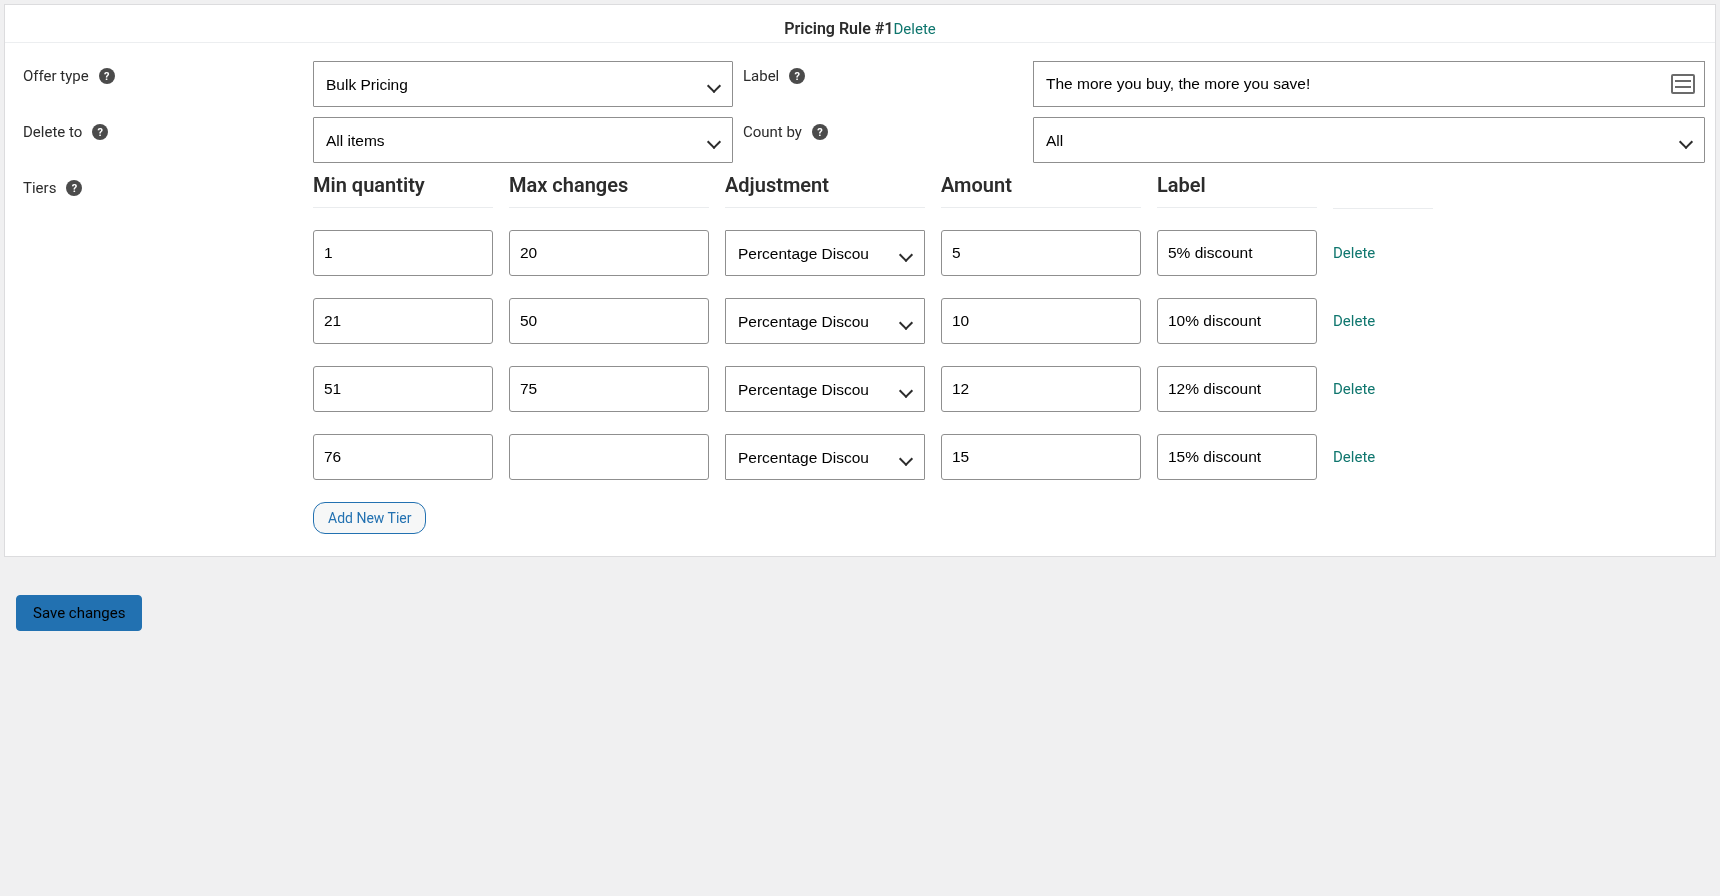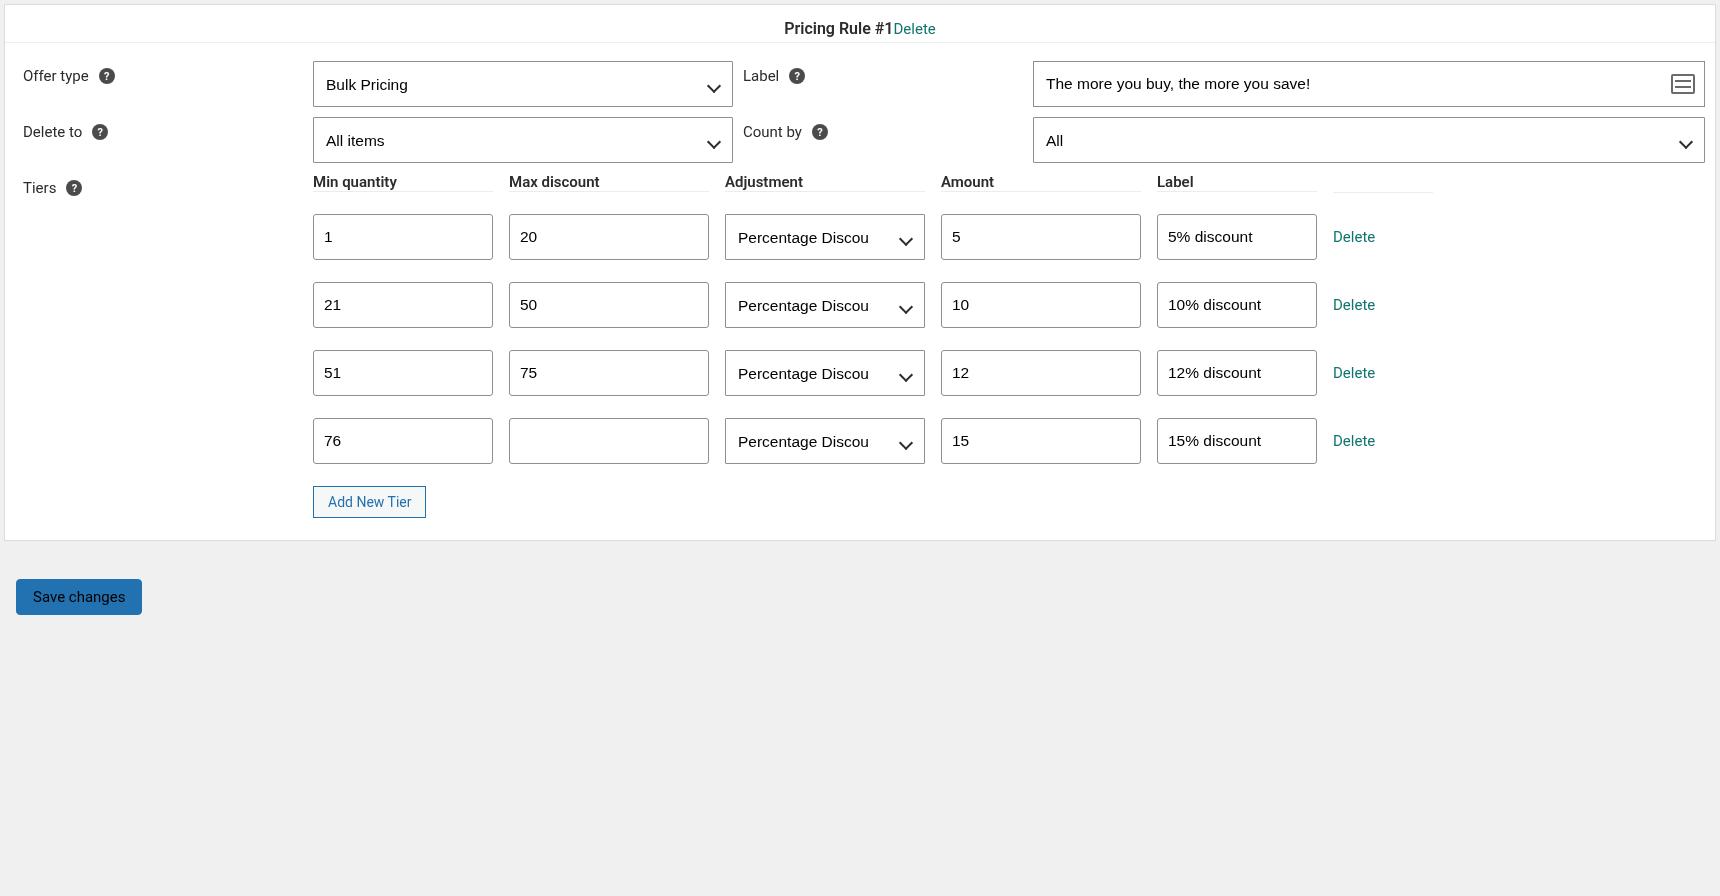--- a/index.html
+++ b/index.html
@@ -131,41 +131,42 @@
   }
   .tiers-table {
     display: grid;
     grid-template-columns: 180px 200px 200px 200px 160px 100px;
     column-gap: 16px;
     row-gap: 22px;
     align-items: center;
   }
   .tiers-header {
     font-weight: 600;
-    font-size: 15px;
+    font-size: 20px;
+    padding-bottom: 10px;
     border-bottom: 1px solid #eaecee;
   }
   .tiers-header-spacer {
     border-bottom: 1px solid #eaecee;
     height: 100%;
   }
   input[type="text"].small {
     width: 100%;
     height: 46px;
     border: 1px solid #8f8f8f;
     border-radius: 3px;
     background: #fff;
     padding: 0 10px;
     font-size: 15.5px;
     box-sizing: border-box;
   }
   .secondary-btn {
     display: inline-block;
     border: 1px solid #2271b1;
-    border-radius: 0;
+    border-radius: 12px;
     color: #2271b1;
     background: #f6f7f7;
     padding: 7px 14px;
     font-size: 14px;
     cursor: pointer;
   }
   .btn-row {
     margin-top: 12px;
     padding-left: 12px;
   }
@@ -233,21 +234,21 @@
           </select>
         </div>
 
         <div class="form-label">
           <span>Tiers</span>
           <span class="help-icon">?</span>
         </div>
         <div style="grid-column: 2 / span 3;">
           <div class="tiers-table" id="tiers-table">
             <div class="tiers-header">Min quantity</div>
-            <div class="tiers-header">Max discount</div>
+            <div class="tiers-header">Max changes</div>
             <div class="tiers-header">Adjustment</div>
             <div class="tiers-header">Amount</div>
             <div class="tiers-header">Label</div>
             <div class="tiers-header-spacer"></div>
 
           <input type="text" class="small" value="1" style="">
               <input type="text" class="small" value="20" style="">
               <div class="select-wrap"><select><option>Percentage Discou</option></select></div>
               <input type="text" class="small" value="5" style="">
               <input type="text" class="small" value="5% discount" style="">

